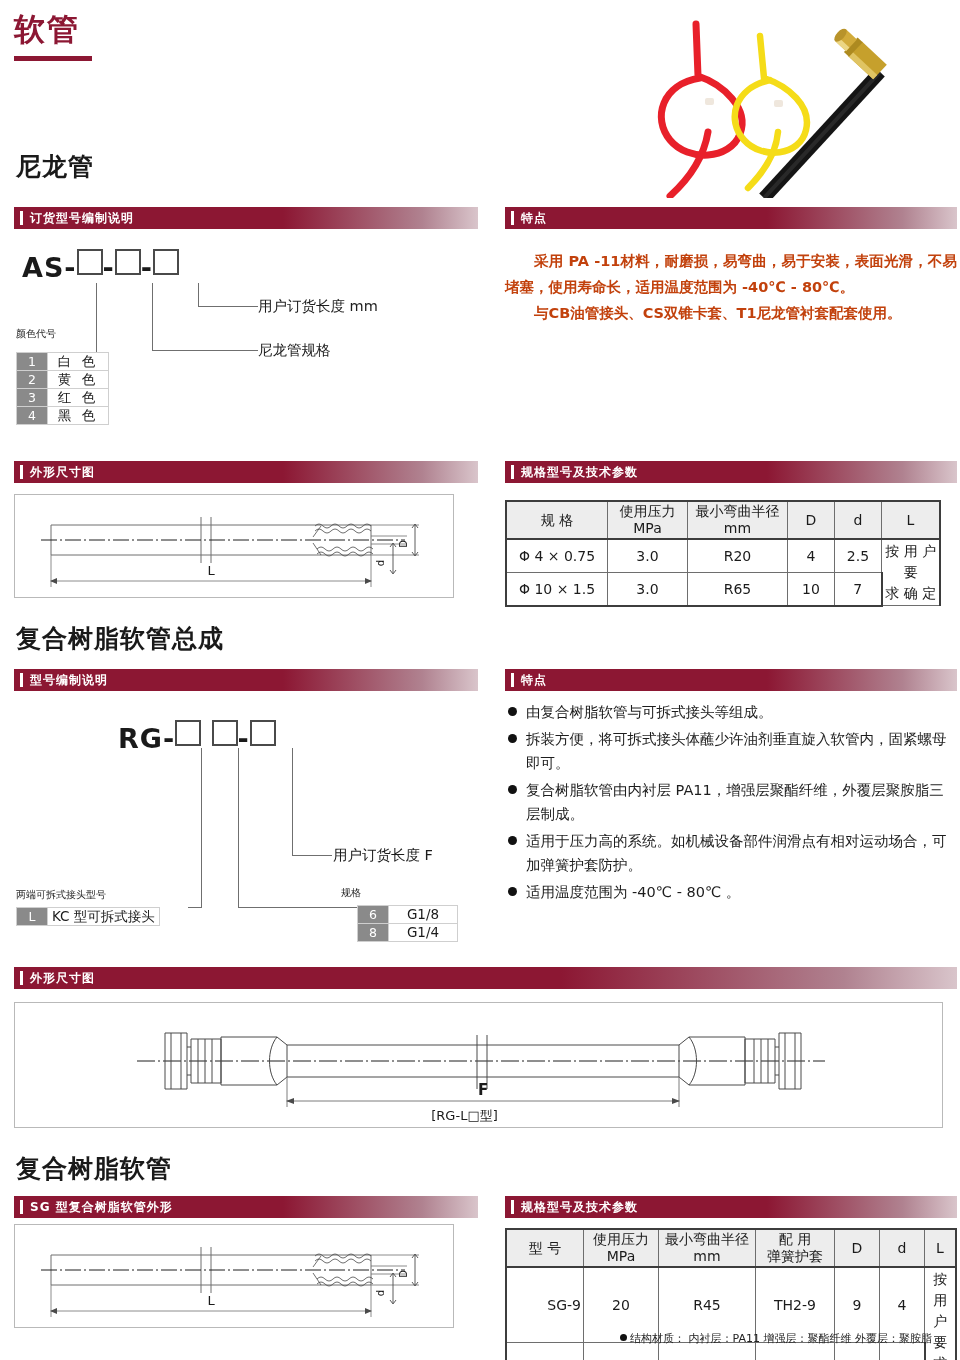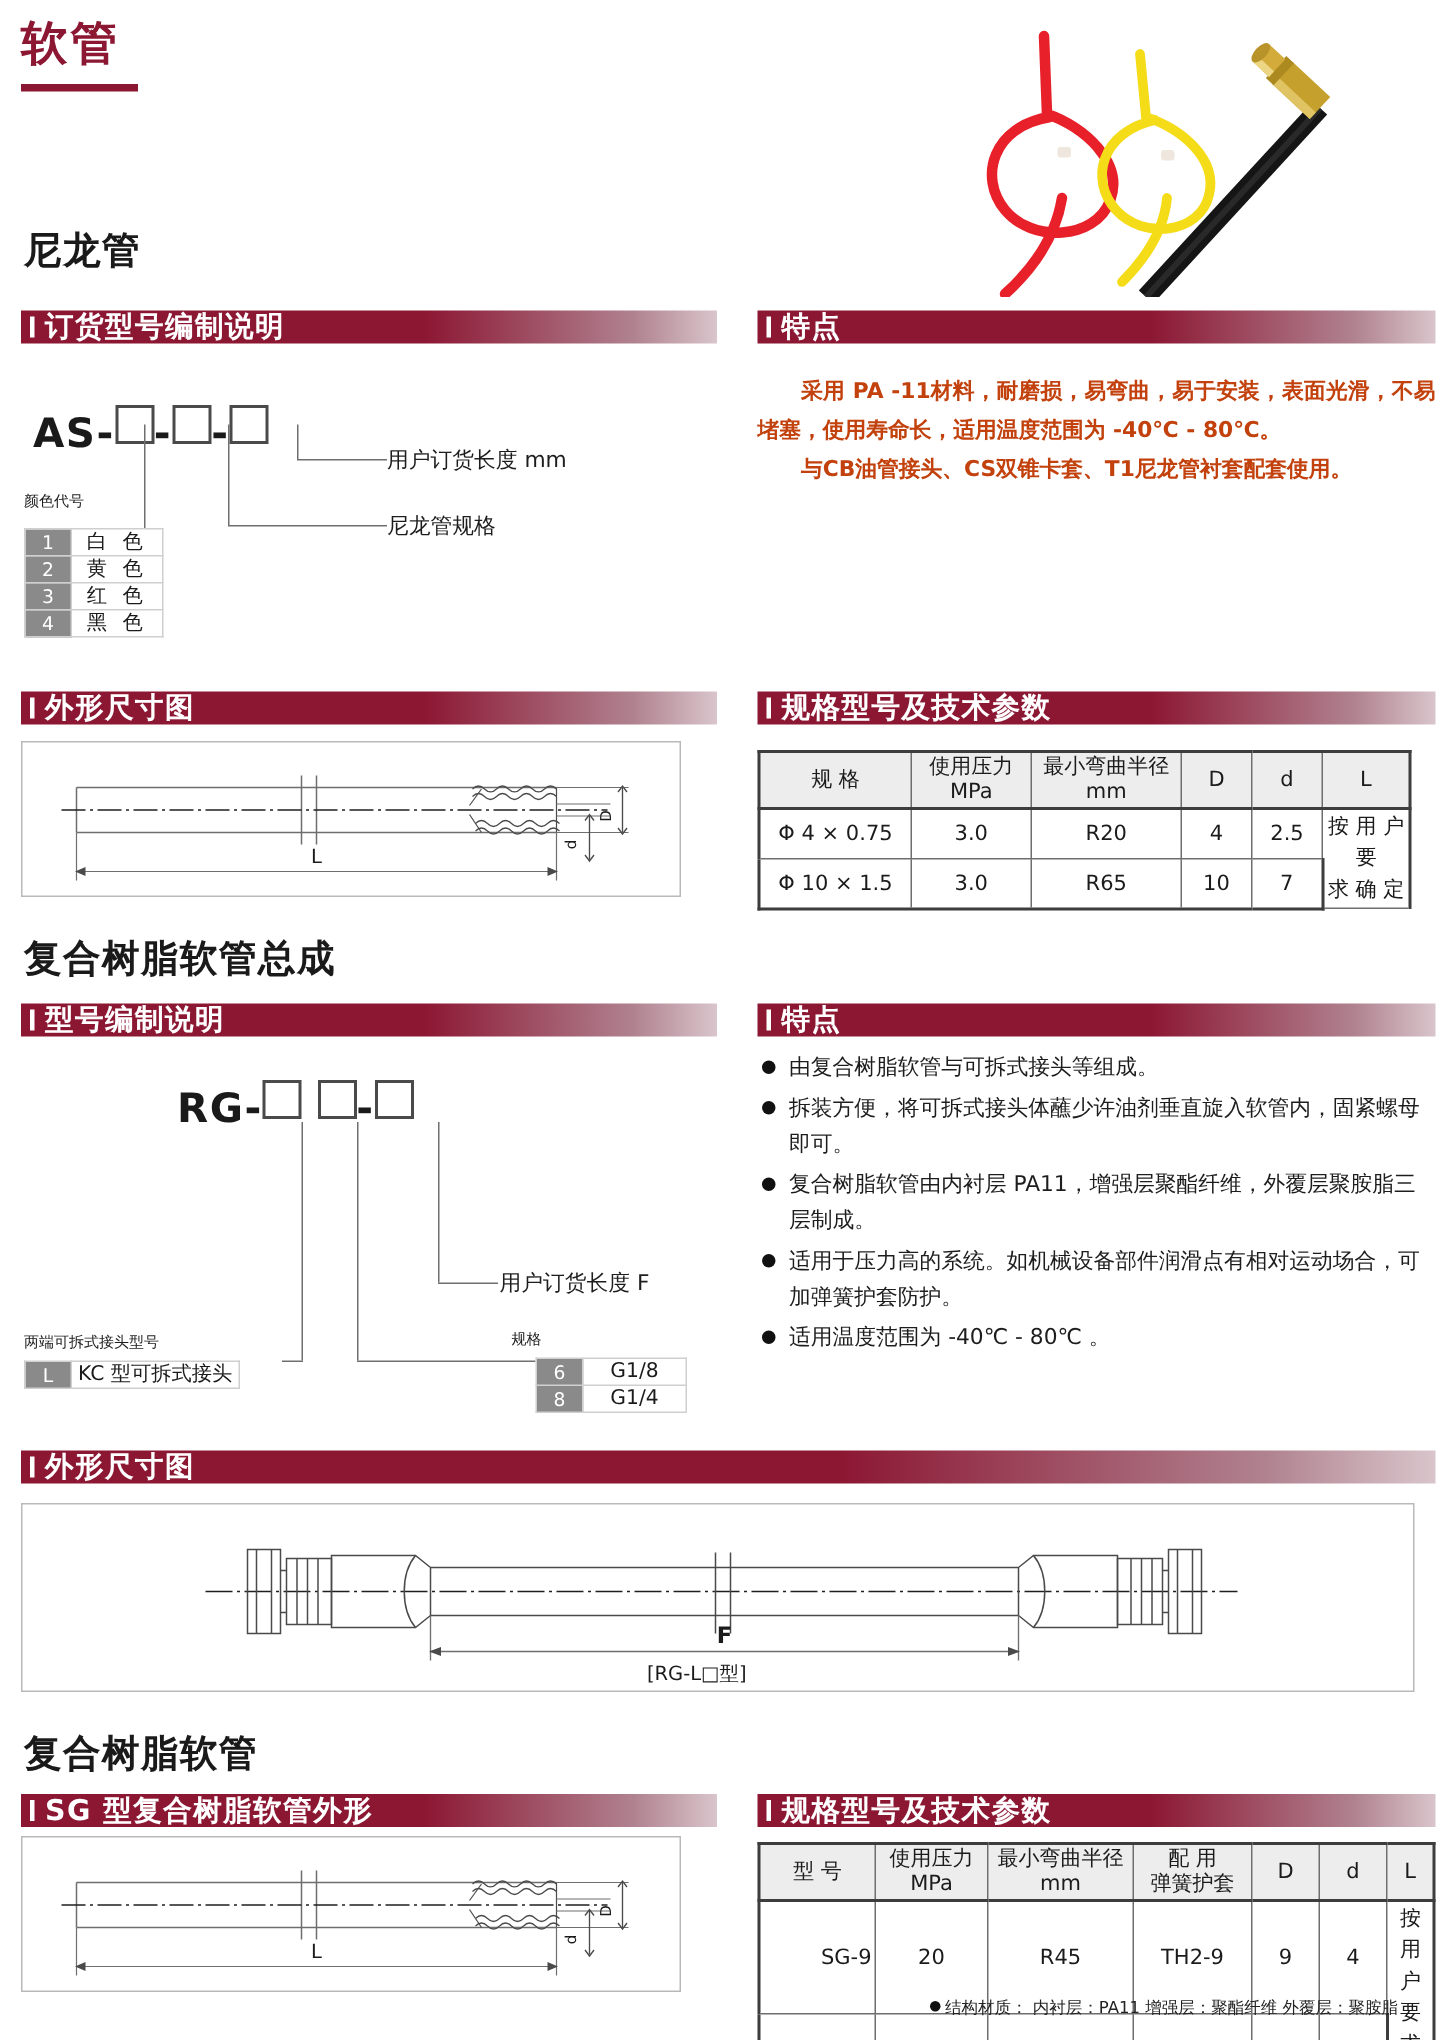--- a/index.html
+++ b/index.html
@@ -35,21 +35,21 @@
   
   .bar{
     position:absolute;height:22px;
     background:linear-gradient(to right,#8c1733 0%,#8c1733 58%,#b08290 88%,#d9c5cb 100%);
     display:flex;align-items:center;
   }
   .bar .bar-tick{
     width:3px;height:14px;background:#ffffff;margin-left:6px;margin-right:7px;flex:0 0 auto;
   }
   .bar .bar-label{
-    color:#ffffff;font-size:19px;font-weight:bold;letter-spacing:1px;white-space:nowrap;
+    color:#ffffff;font-size:12px;font-weight:bold;letter-spacing:1px;white-space:nowrap;
   }
 
   
   .draw-frame{
     position:absolute;border:1px solid #b9b9b9;background:#fff;box-sizing:border-box;
   }
 
   
   .feat-para{
     position:absolute;font-size:14.5px;line-height:26px;color:#c2410c;
@@ -162,21 +162,21 @@
   </div>
 
   <div class="sec-title" style="left:16px;top:150px;">尼龙管</div>
 
   <div class="bar" style="left:14px;top:207px;width:464px;">
     <span class="bar-tick"></span>
     <span class="bar-label">订货型号编制说明</span>
   </div>
 
   <div>
-    <div class="code-line" style="left:22px;top:270px;">
+    <div class="code-line" style="left:22px;top:249px;">
       <span>AS</span><span>-</span><span class="codebox"></span><span>-</span><span class="codebox"></span><span>-</span><span class="codebox"></span>
     </div>
 
     <div class="lead lead-v" style="left:198px;top:283px;height:23px;"></div>
     <div class="lead lead-h" style="left:198px;top:306px;width:60px;"></div>
     <div class="lead-label" style="left:258px;top:297px;">用户订货长度  mm</div>
 
     <div class="lead lead-v" style="left:152px;top:283px;height:67px;"></div>
     <div class="lead lead-h" style="left:152px;top:350px;width:106px;"></div>
     <div class="lead-label" style="left:258px;top:341px;">尼龙管规格</div>

